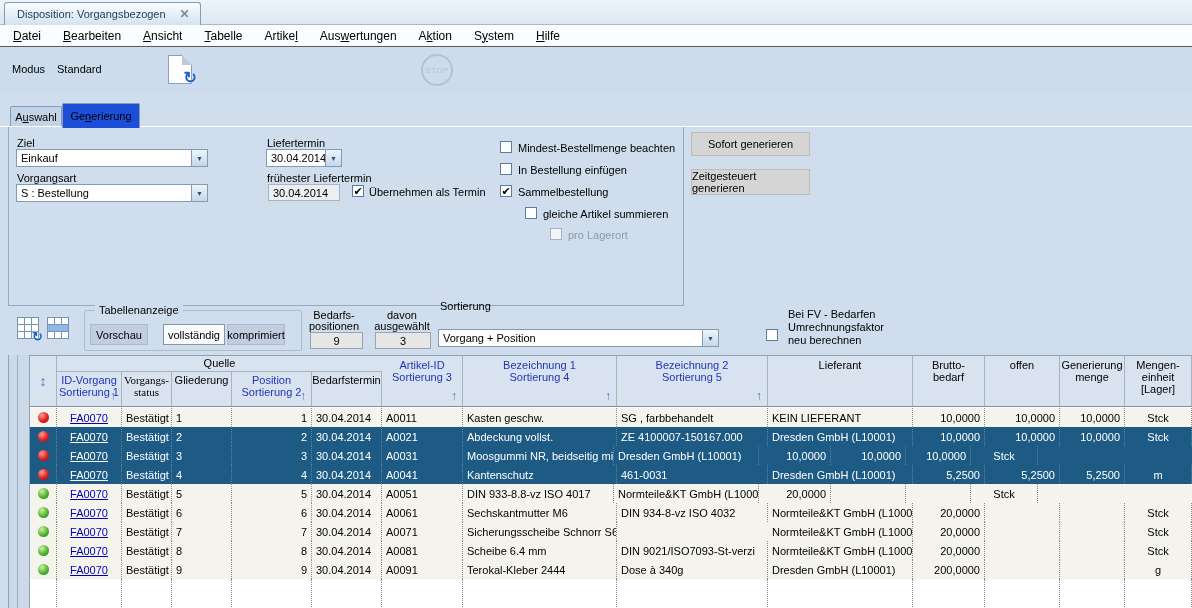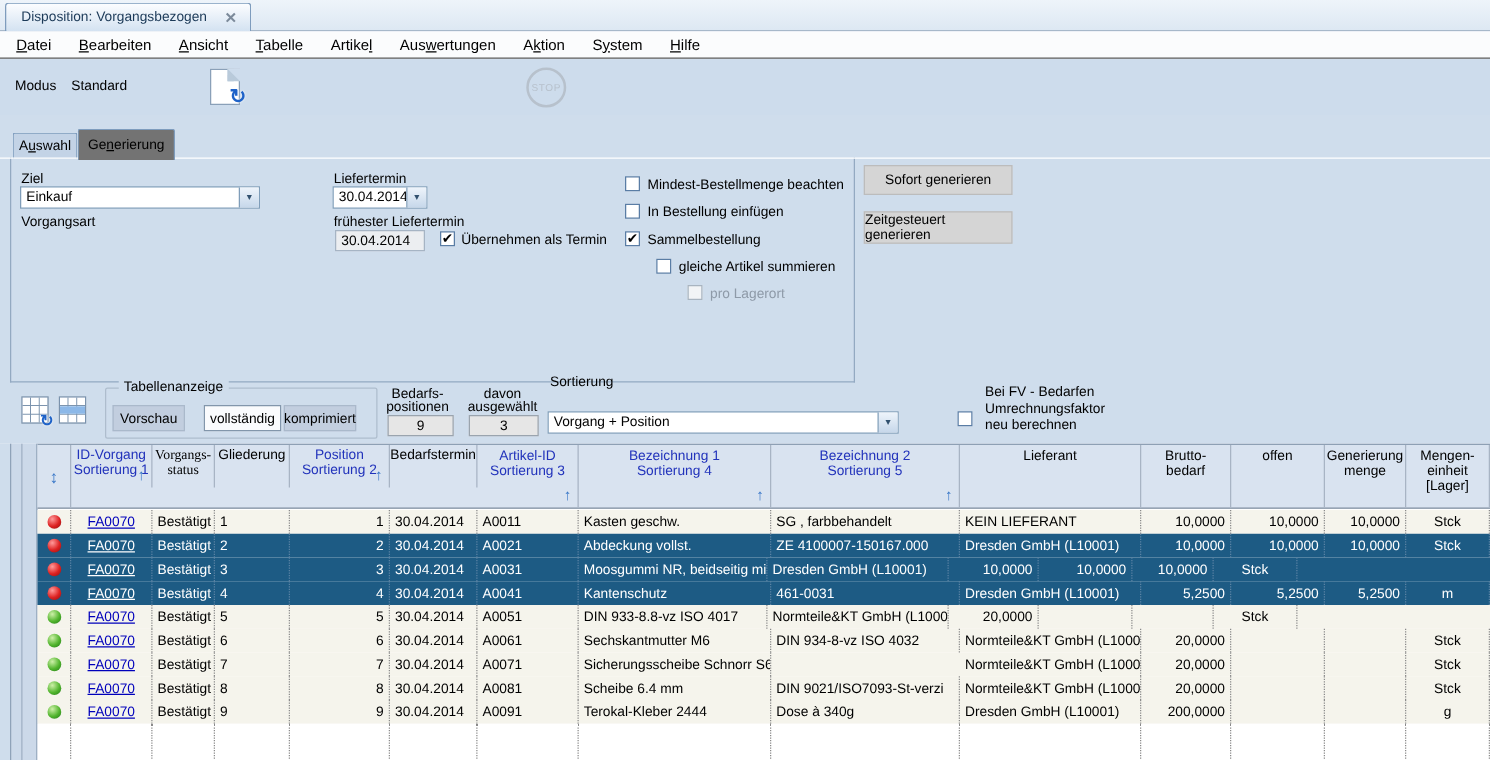--- a/index.html
+++ b/index.html
@@ -32,21 +32,21 @@
     border:5px solid #cddcec; border-left-color:#b9cada; border-bottom-color:#b9cada; }
   .docref-icon .arr { position:absolute; right:-6px; bottom:-4px; color:#1e62c8;
     font-size:16px; font-weight:bold; text-shadow:0 0 2px #fff; }
   .stop-icon { position:absolute; left:421px; top:54px; width:32px; height:32px;
     border:2px solid #b7c1cc; border-radius:50%; color:#b7c1cc; font-size:8px;
     display:flex; align-items:center; justify-content:center; letter-spacing:0.5px; }
   
   .page-tab { position:absolute; display:flex; align-items:center; justify-content:center;
     border:1px solid #7e9cbd; border-bottom:none; border-radius:2px 2px 0 0; }
   .page-tab.inactive { left:10px; top:106px; width:52px; height:21px; background:#c3d3e6; }
-  .page-tab.active { left:62px; top:103px; width:78px; height:25px; background:#737373; z-index:3; }
+  .page-tab.active { left:62px; top:103px; width:78px; height:25px; background:#1d4ed8; z-index:3; }
   .panel-topline { position:absolute; left:0; top:126px; width:1192px; height:1px; background:#ffffff; z-index:1; }
   .form-panel { position:absolute; left:8px; top:126px; width:676px; height:180px;
     border-left:1px solid #93a9c1; border-right:1px solid #93a9c1; border-bottom:1px solid #93a9c1; }
   
   .lbl { position:absolute; white-space:nowrap; }
   .combo { position:absolute; height:18px; background:#fff; border:1px solid #7f9db9;
     display:flex; align-items:center; }
   .combo .val { flex:1; padding:0 4px; white-space:nowrap; overflow:hidden; }
   .combo .btn { width:16px; height:100%; background:linear-gradient(#eef4fb,#c6d7ea);
     border-left:1px solid #7f9db9; display:flex; align-items:center; justify-content:center;
@@ -150,20 +150,24 @@
     </div>
   <div class="panel-topline"></div>
   <div class="form-panel"></div>
 
   <span class="lbl" style="left:17px; top:137px;">Ziel</span>
   <div class="combo" style="left:16px; top:149px; width:192px;">
     <span class="val">Einkauf</span>
     <span class="btn">▼</span>
   </div>
   <span class="lbl" style="left:17px; top:172px;">Vorgangsart</span>
+  <div class="combo" style="left:16px; top:184px; width:192px;">
+    <span class="val">S : Bestellung</span>
+    <span class="btn">▼</span>
+  </div>
 
   <span class="lbl" style="left:267px; top:137px;">Liefertermin</span>
   <div class="combo" style="left:266px; top:149px; width:76px;">
     <span class="val">30.04.2014</span>
     <span class="btn">▼</span>
   </div>
   <span class="lbl" style="left:267px; top:172px;">frühester Liefertermin</span>
   <div class="datebox" style="left:268px; top:184px; width:72px;">
     <span>30.04.2014</span>
   </div>
@@ -218,20 +222,21 @@
   <span class="chk-label" style="left:788px; top:308px;">Bei FV - Bedarfen</span>
   <span class="chk-label" style="left:788px; top:321px;">Umrechnungsfaktor</span>
   <span class="chk-label" style="left:788px; top:334px;">neu berechnen</span>
 
   <div class="table-zone">
     <div class="left-margin"></div>
     <div class="gutter"></div>
     <div class="thead" id="thead">
         <div class="hcell" style="width: 27px; height: 50px;"><span class="updown-icon">↕</span></div>
         <div class="hgroup" style="width: 325px;">
+          <div class="gcell" style="border-right: none;">Quelle</div>
           <div class="grow">
             <div class="hcell blue" style="width: 65px; height: 34px;">
               <div>ID-Vorgang</div>
               <div>Sortierung 1</div>
               <span class="sort-arrow">↑</span>
             </div>
             <div class="hcell" style="width: 50px; height: 34px; font-family: Liberation Serif, serif;">
               <div>Vorgangs-</div>
               <div>status</div>
             </div>

